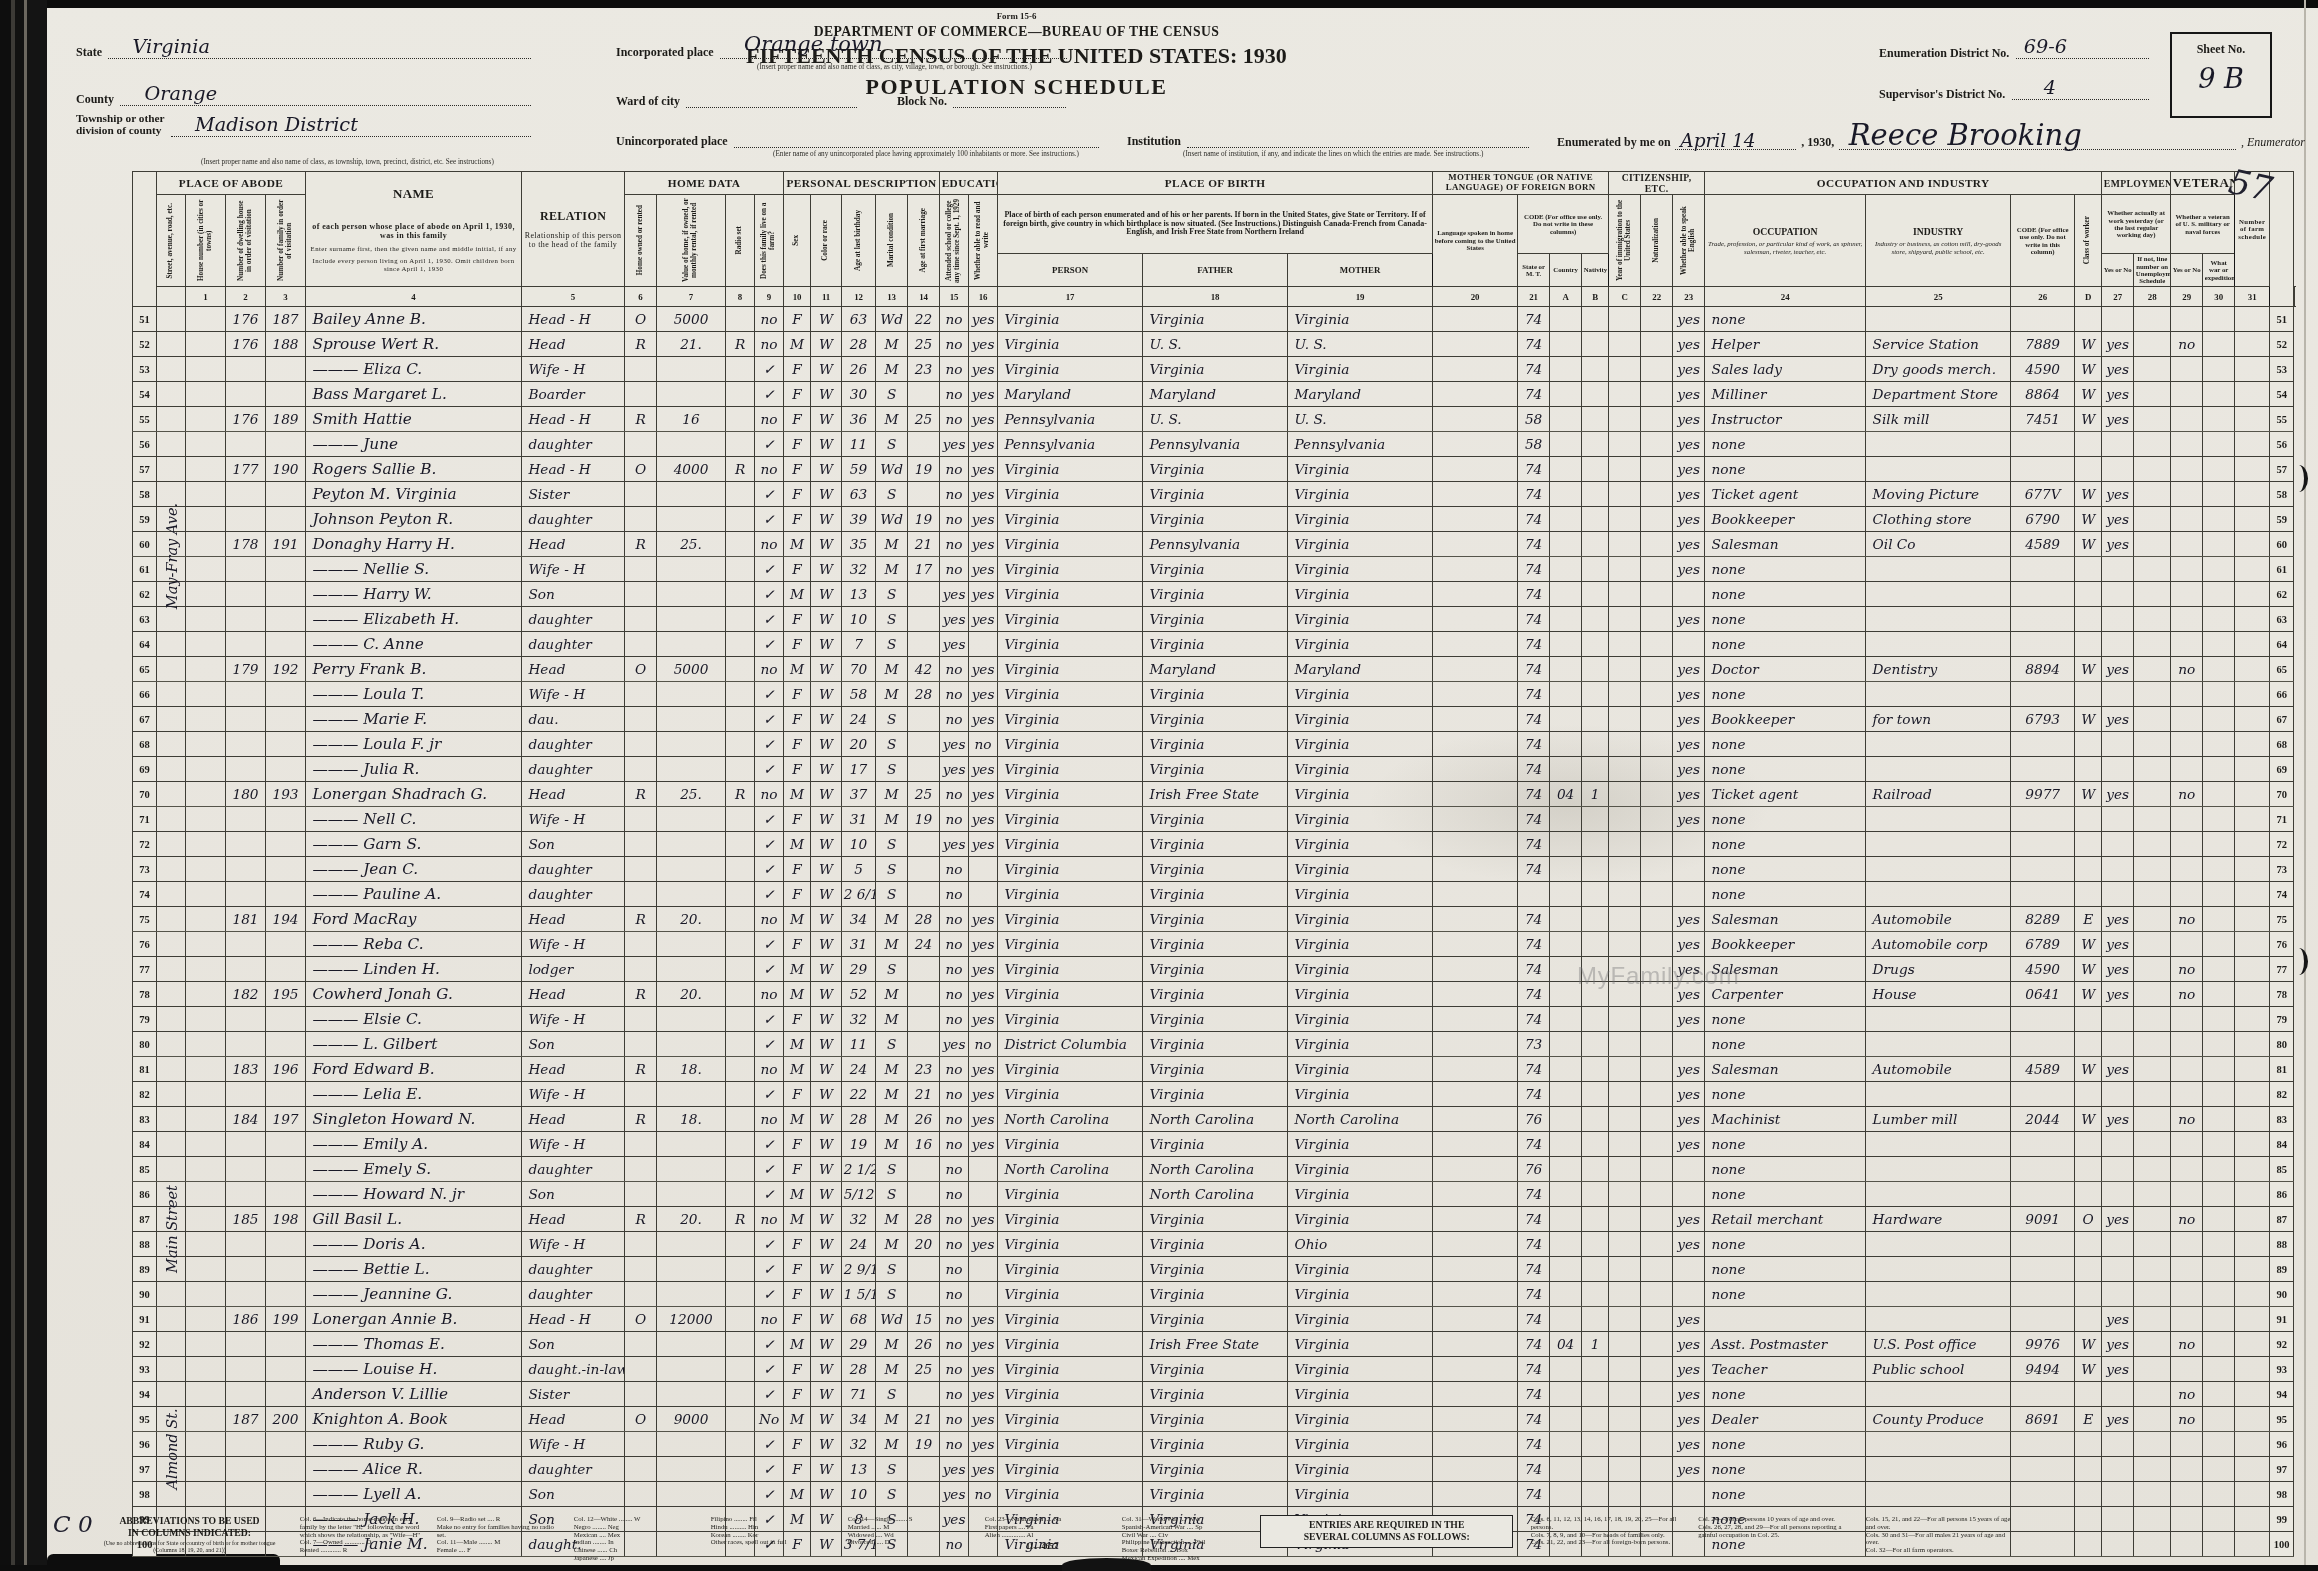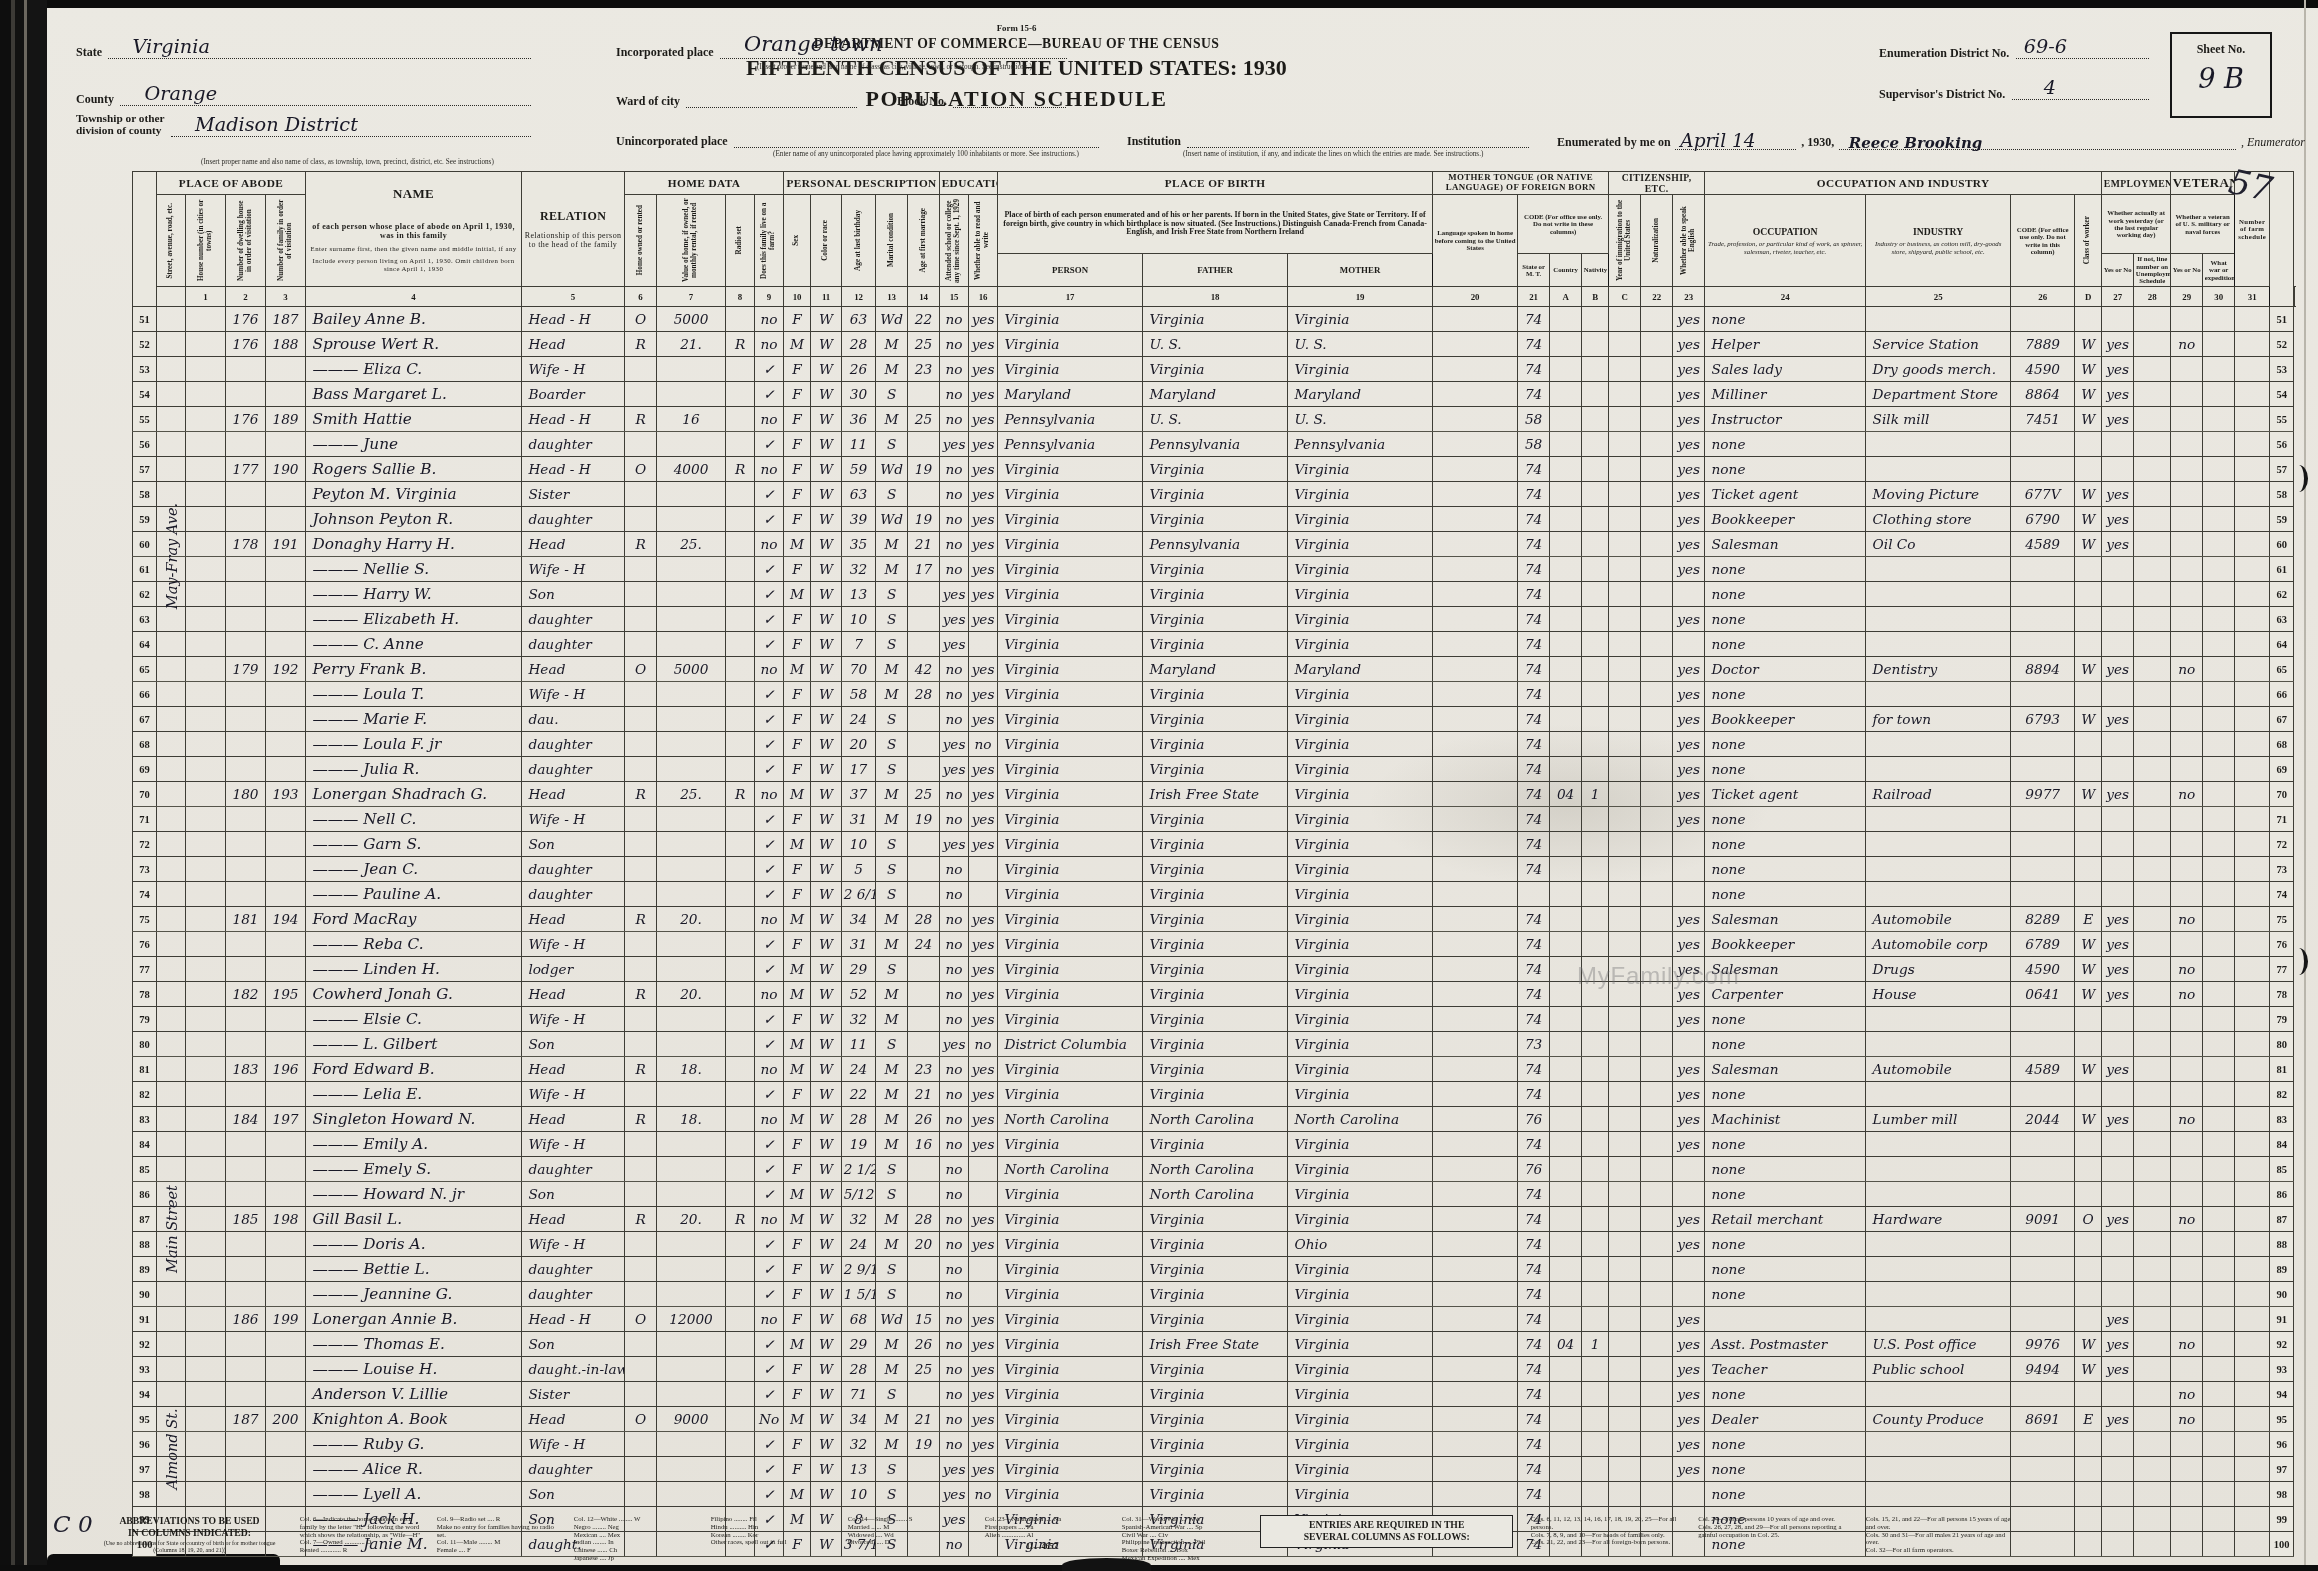--- a/index.html
+++ b/index.html
@@ -11,21 +11,21 @@
   .blob-bl{position:absolute;left:47px;bottom:0;width:233px;height:17.7px;background:#0d0d0d;border-radius:6.4px 6.4px 0 0;}
   .blob-bc{position:absolute;left:1062px;bottom:0;width:89px;height:14.5px;background:#121212;border-radius:50% 50% 0 0;}
   .hole{position:absolute;width:14.5px;height:27px;border-right:4.8px solid #161616;border-radius:0 50% 50% 0 / 0 50% 50% 0;}
   .hw{font-family:"DejaVu Serif",serif;font-style:italic;color:#191927;}
   
   .fld{position:absolute;display:flex;align-items:flex-end;}
   .fld .lab{font-weight:bold;font-size:12px;white-space:pre-line;line-height:1.05;}
   .fld .line{flex:1;border-bottom:1.2px dotted #2b2a26;margin-left:6.4px;position:relative;}
   .fld .val{position:absolute;left:24px;bottom:0px;font-size:19.3px;white-space:nowrap;}
   .hint{position:absolute;font-size:7.2px;color:#2c2b27;white-space:nowrap;}
-  .title{position:absolute;left:0;width:2033px;text-align:center;margin-top:12px;}
+  .title{position:absolute;left:0;width:2033px;text-align:center;}
   .sheetbox{position:absolute;left:2170px;top:32px;width:98px;height:82px;border:2px solid #161616;background:#eae8e1;text-align:center;}
   
   table.census{position:absolute;left:132px;top:171px;border-collapse:collapse;table-layout:fixed;width:2163px;}
   table.census th,table.census td{border:0.8px solid #3e3d36;padding:0 1.6px;overflow:hidden;}
   thead th{font-weight:bold;background:#eae8e0;}
   .r1 th{height:21px;font-size:11.3px;letter-spacing:0.4px;}
   .r2 th{height:58px;}
   .r3 th{height:32px;}
   .rnum td{height:19.3px;font-size:8.9px;font-weight:bold;text-align:center;background:#eae8e0;}
   .vt{writing-mode:vertical-rl;transform:rotate(180deg);margin:0 auto;font-size:7.2px;line-height:1.08;font-weight:bold;max-height:87px;}
@@ -133,21 +133,21 @@
     <div style="font-size:12px;font-weight:bold;margin-top:8px;">Sheet No.</div>
     <div class="hw" style="font-size:27px;margin-top:6.4px;">9  B</div>
   </div>
   <div style="position:absolute;left:1557px;top:135px;width:748px;display:flex;align-items:flex-end;font-size:12px;font-weight:bold;">
     <span>Enumerated by me on</span>
     <span style="flex:0 0 121px;border-bottom:1.2px dotted #2b2a26;margin:0 4.8px;position:relative;">
         <span class="hw" style="position:absolute;left:4.8px;bottom:-1.6px;font-size:18.5px;font-weight:normal;">April 14</span>
       </span>
     <span>, 1930,</span>
     <span style="flex:1;border-bottom:1.2px dotted #2b2a26;margin:0 4.8px;position:relative;">
-        <span class="hw" style="position:absolute;left:9.7px;bottom:-3.2px;font-size:15px;font-weight:bold;">Reece Brooking</span>
+        <span class="hw" style="position:absolute;left:9.7px;bottom:-3.2px;font-size:29px;font-weight:normal;">Reece Brooking</span>
       </span>
     <span style="font-style:italic;font-weight:normal;">, Enumerator</span>
   </div>
 
   <table class="census">
     <colgroup>
       <col style="width:24px">
         <col style="width:29px">
         <col style="width:40px">
         <col style="width:40px">

